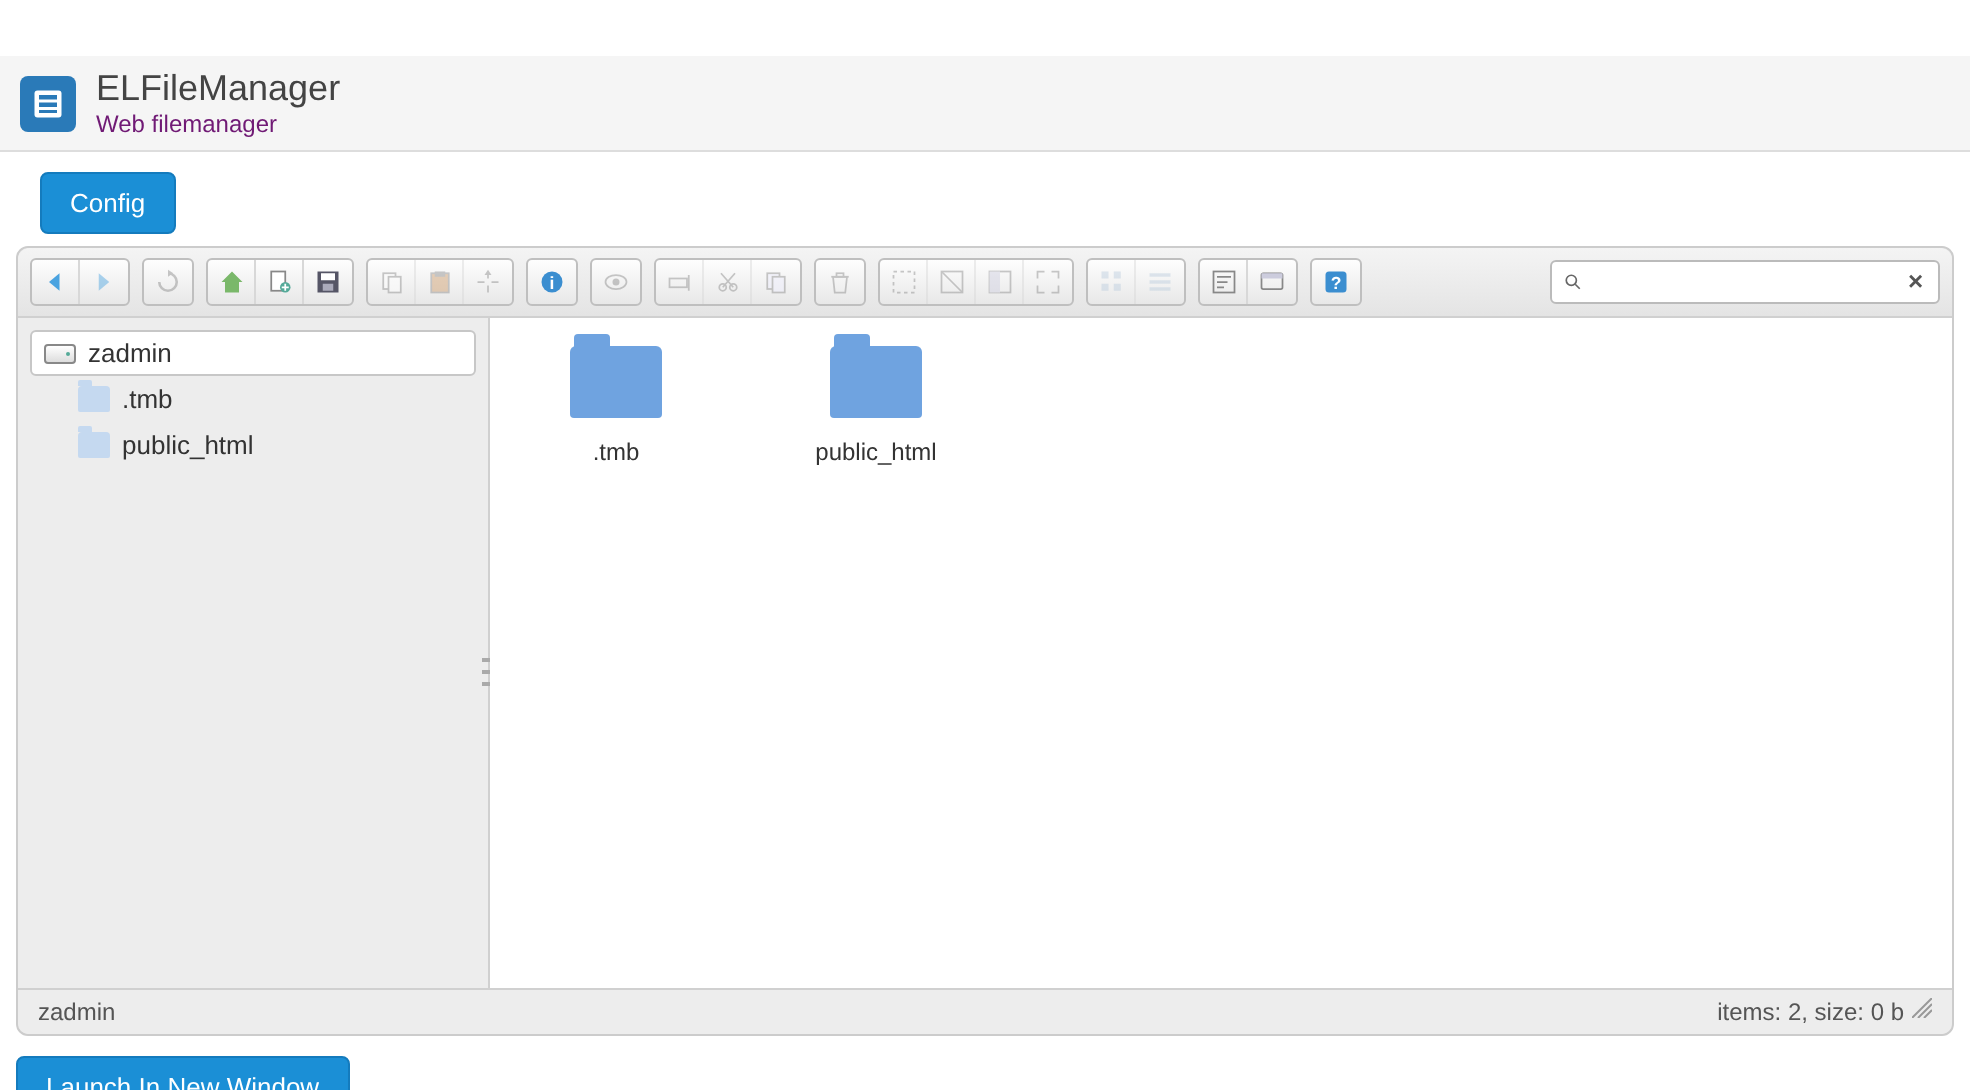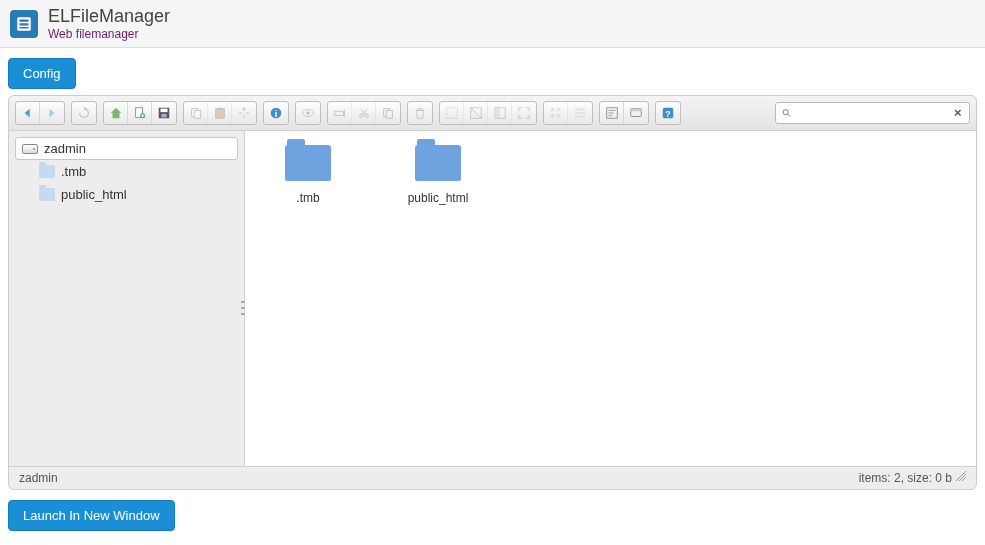--- a/index.html
+++ b/index.html
@@ -1,23 +1,23 @@
 <!DOCTYPE html>
 <html><head>
 <meta charset="utf-8">
 <style>
 * { box-sizing: border-box; margin: 0; padding: 0; }
 body { font-family: Arial, Helvetica, sans-serif; font-size: 13px; color: #333; background: #fff; width: 985px; }
-.header { background: #f5f5f5; border-bottom: 1px solid #ddd; padding: 6px 10px; display: flex; align-items: center; gap: 10px; }
+.header { background: #f5f5f5; border-bottom: 1px solid #ddd; padding: 6px 10px; display: flex; align-items: center; gap: 10px; margin-top: 28px; }
 .app-icon { width: 28px; height: 28px; background: #2a7ab8; border-radius: 4px; display: flex; align-items: center; justify-content: center; }
 .app-icon svg { width: 18px; height: 18px; }
 .app-title { font-size: 18px; color: #444; }
 .app-sub { font-size: 12px; color: #701a75; }
 .btn { background: #1b8fd6; color: #fff; border: 1px solid #147bbd; border-radius: 4px; padding: 7px 14px; font-size: 13px; cursor: pointer; display: inline-block; }
-.config-bar { padding: 10px 8px 6px; }
+.config-bar { padding: 10px 8px 6px; margin-left: 12px; }
 .fm { margin: 0 8px; border: 1px solid #ccc; border-radius: 6px; background: #ededed; }
 .toolbar { padding: 5px 6px; display: flex; align-items: center; gap: 6px; border-bottom: 1px solid #d0d0d0; background: linear-gradient(#f4f4f4,#e4e4e4); border-radius: 6px 6px 0 0; }
 .tb-group { display: flex; gap: 0; border: 1px solid #bfbfbf; border-radius: 3px; background: linear-gradient(#fefefe,#e8e8e8); overflow: hidden; }
 .tb-btn { width: 24px; height: 22px; display: flex; align-items: center; justify-content: center; cursor: pointer; border-right: 1px solid #d8d8d8; }
 .tb-btn:last-child { border-right: none; }
 .tb-btn.disabled { opacity: 0.45; cursor: default; }
 .tb-btn svg { width: 14px; height: 14px; }
 .tb-spacer { flex: 1; }
 .search { position: relative; width: 195px; height: 22px; background: #fff; border: 1px solid #bbb; border-radius: 3px; display: flex; align-items: center; padding: 0 6px; }
 .search svg.mag { width: 12px; height: 12px; fill: #666; }

